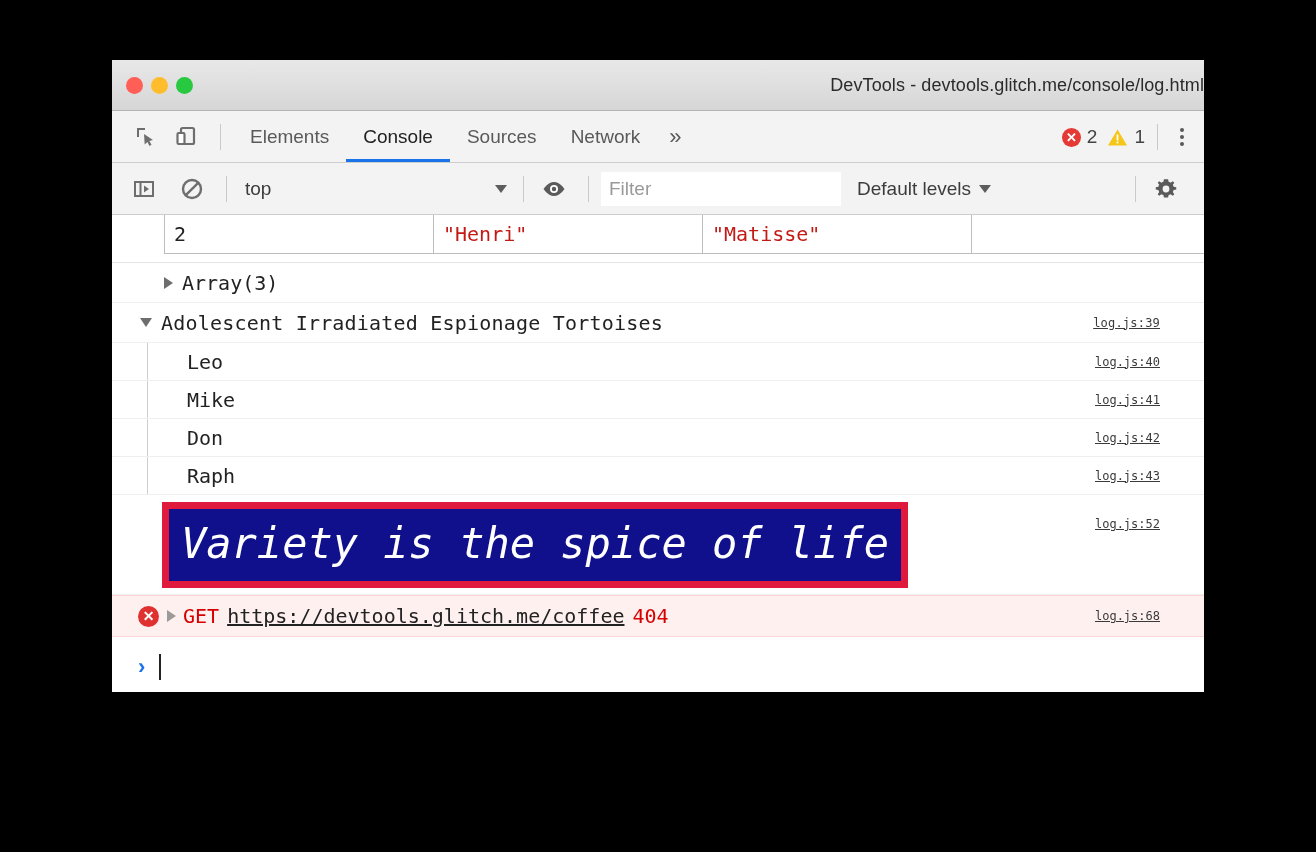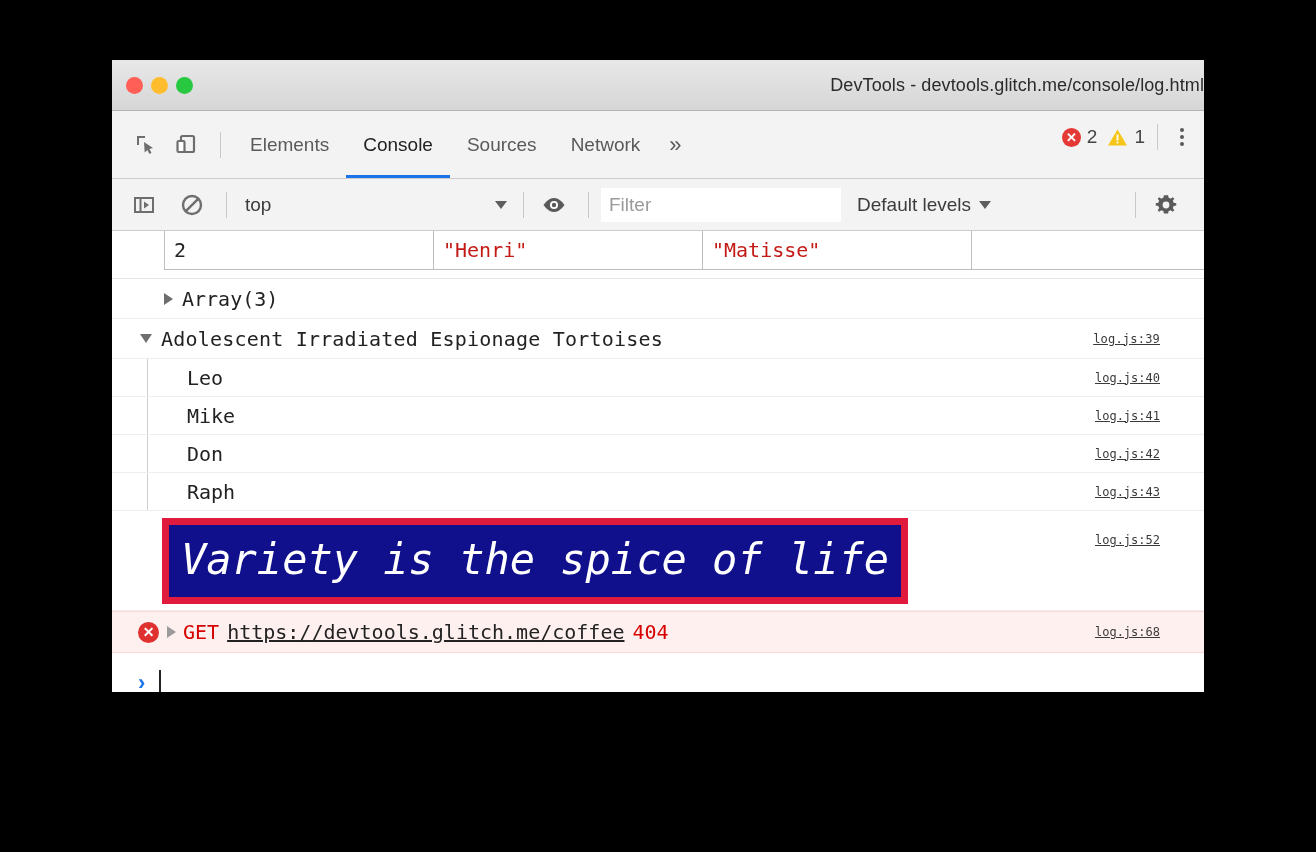--- a/index.html
+++ b/index.html
@@ -55,21 +55,21 @@
     width: 100%;
     text-align: right;
     font-size: 18px;
     color: #2b2b2b;
     font-family: "Liberation Sans", sans-serif;
     letter-spacing: 0.1px;
   }
 
   
   #tabbar {
-    height: 68px;
+    height: 52px;
     background: #f3f3f3;
     border-bottom: 1px solid #cdcdcd;
     display: flex;
     align-items: center;
     position: relative;
     padding: 0 0 0 16px;
     box-sizing: border-box;
   }
   .tb-iconbtn {
     width: 36px;

